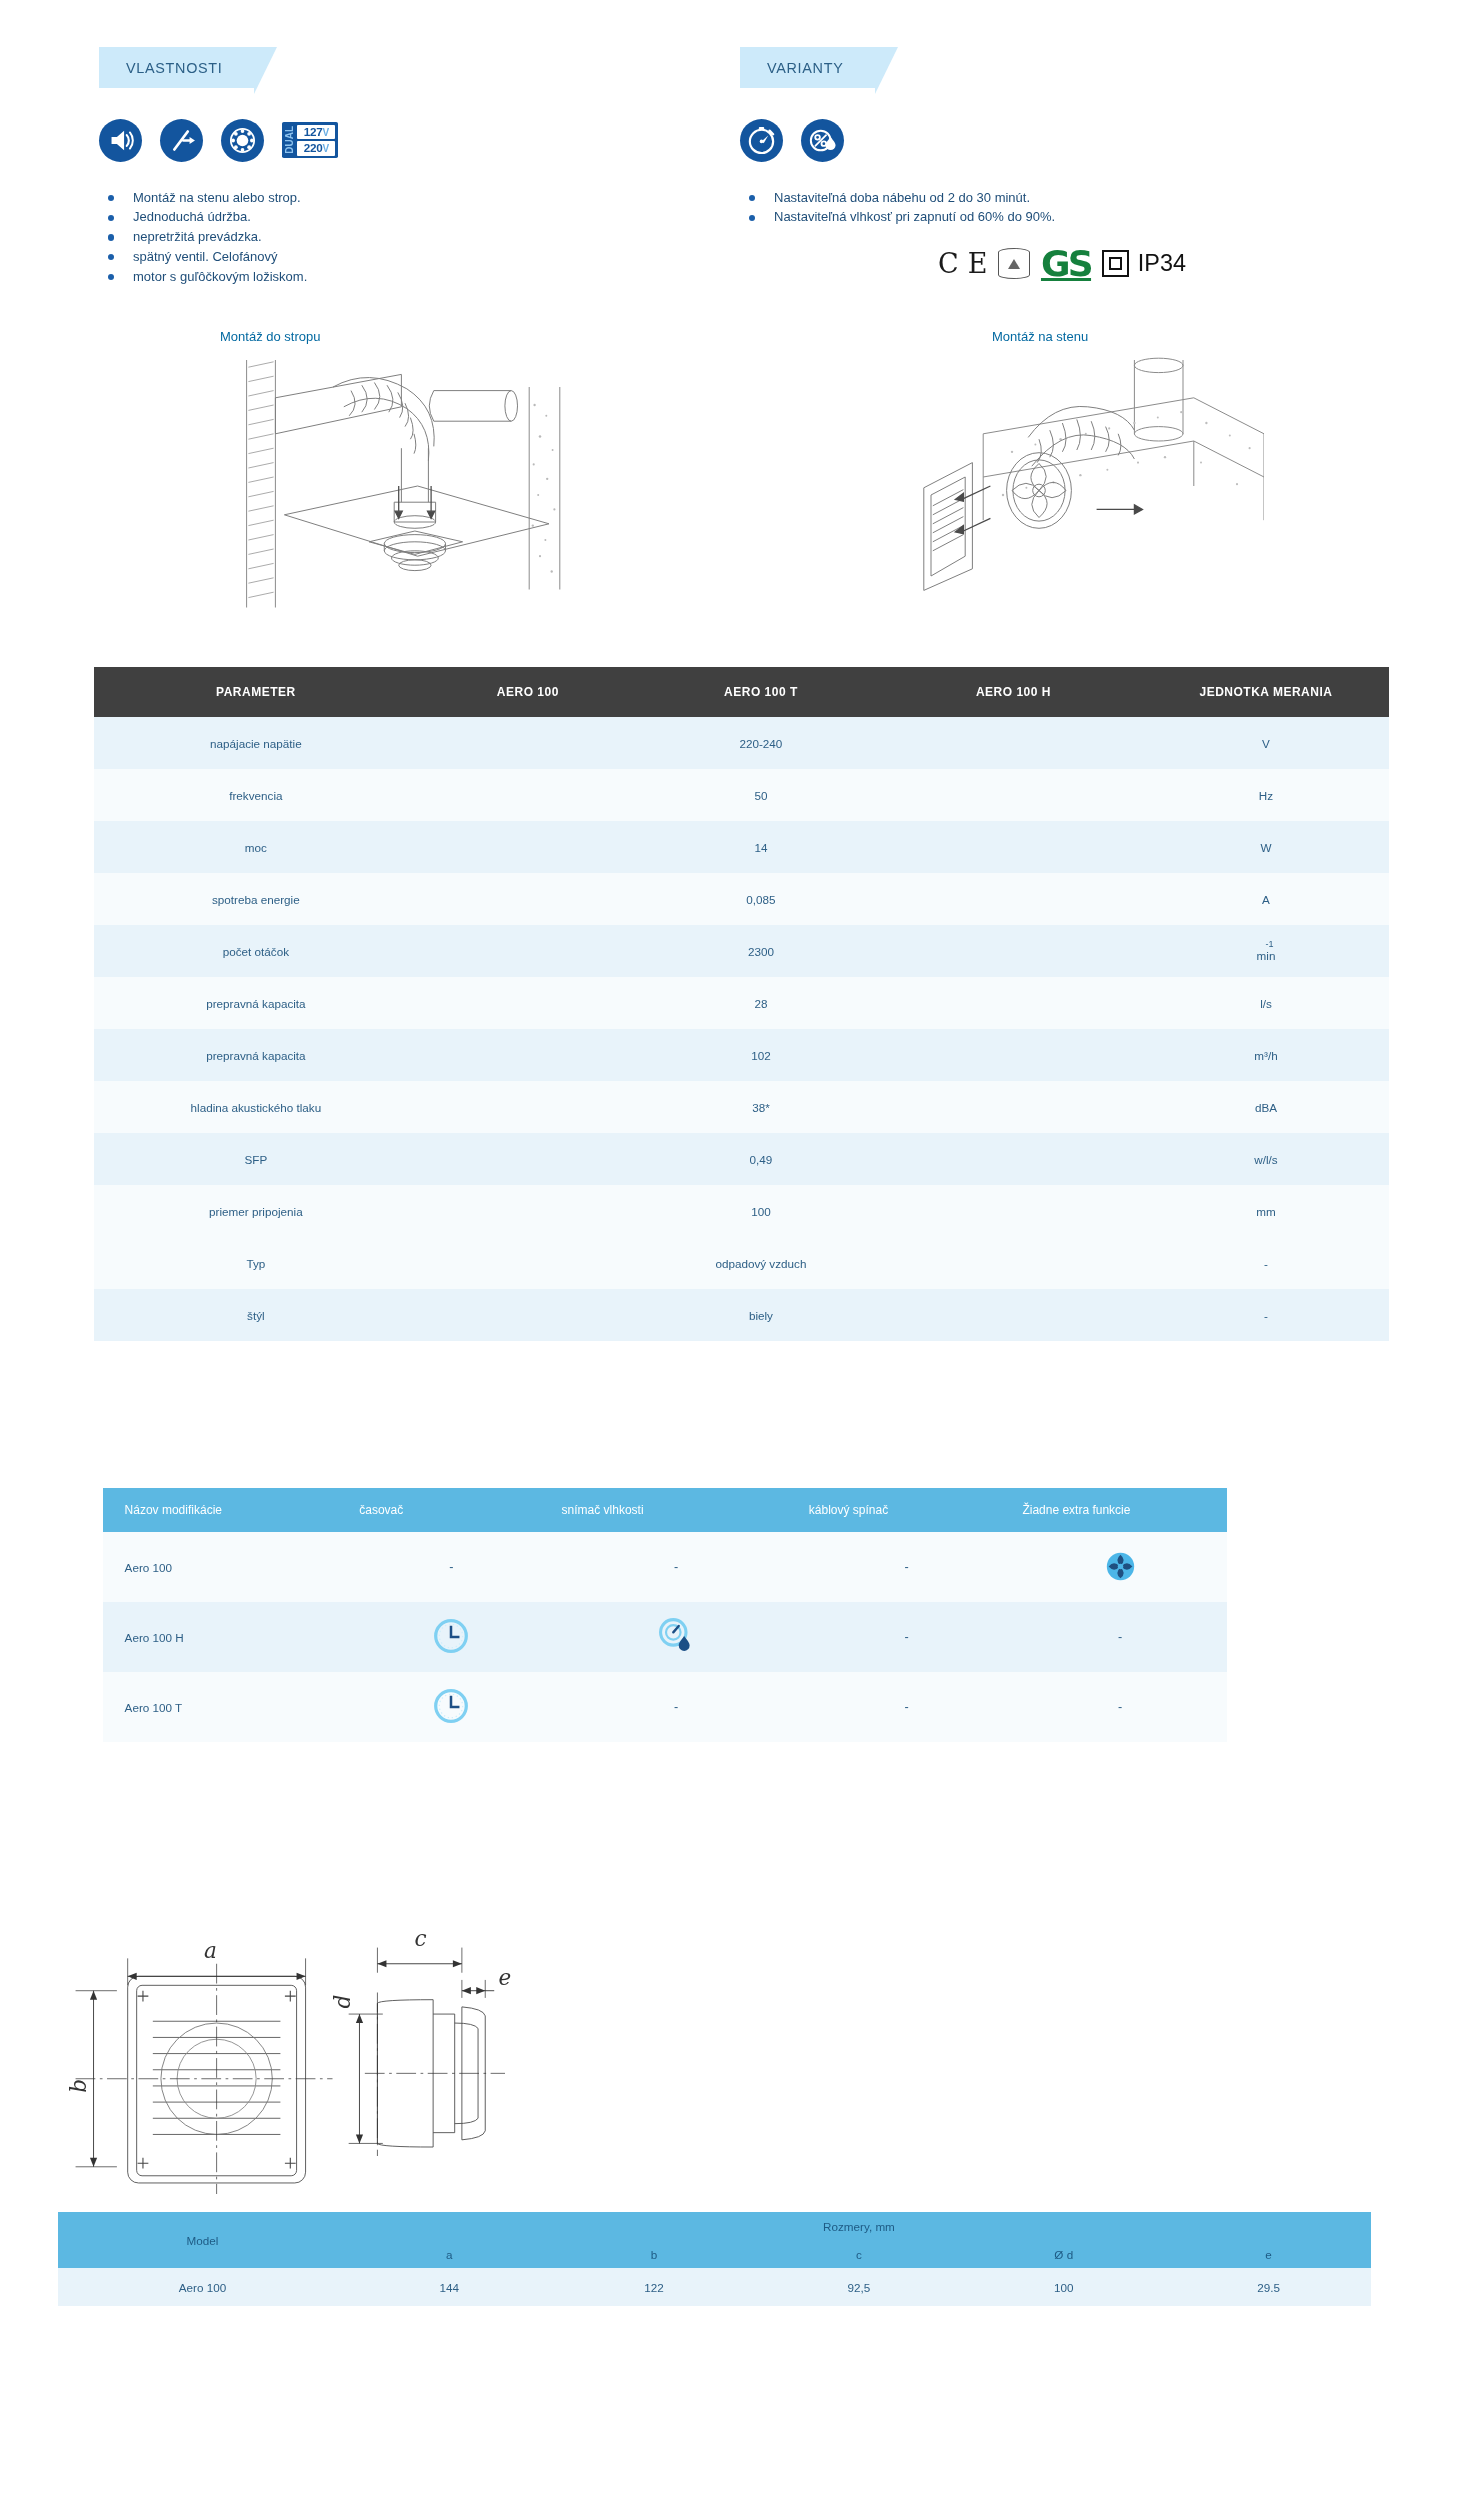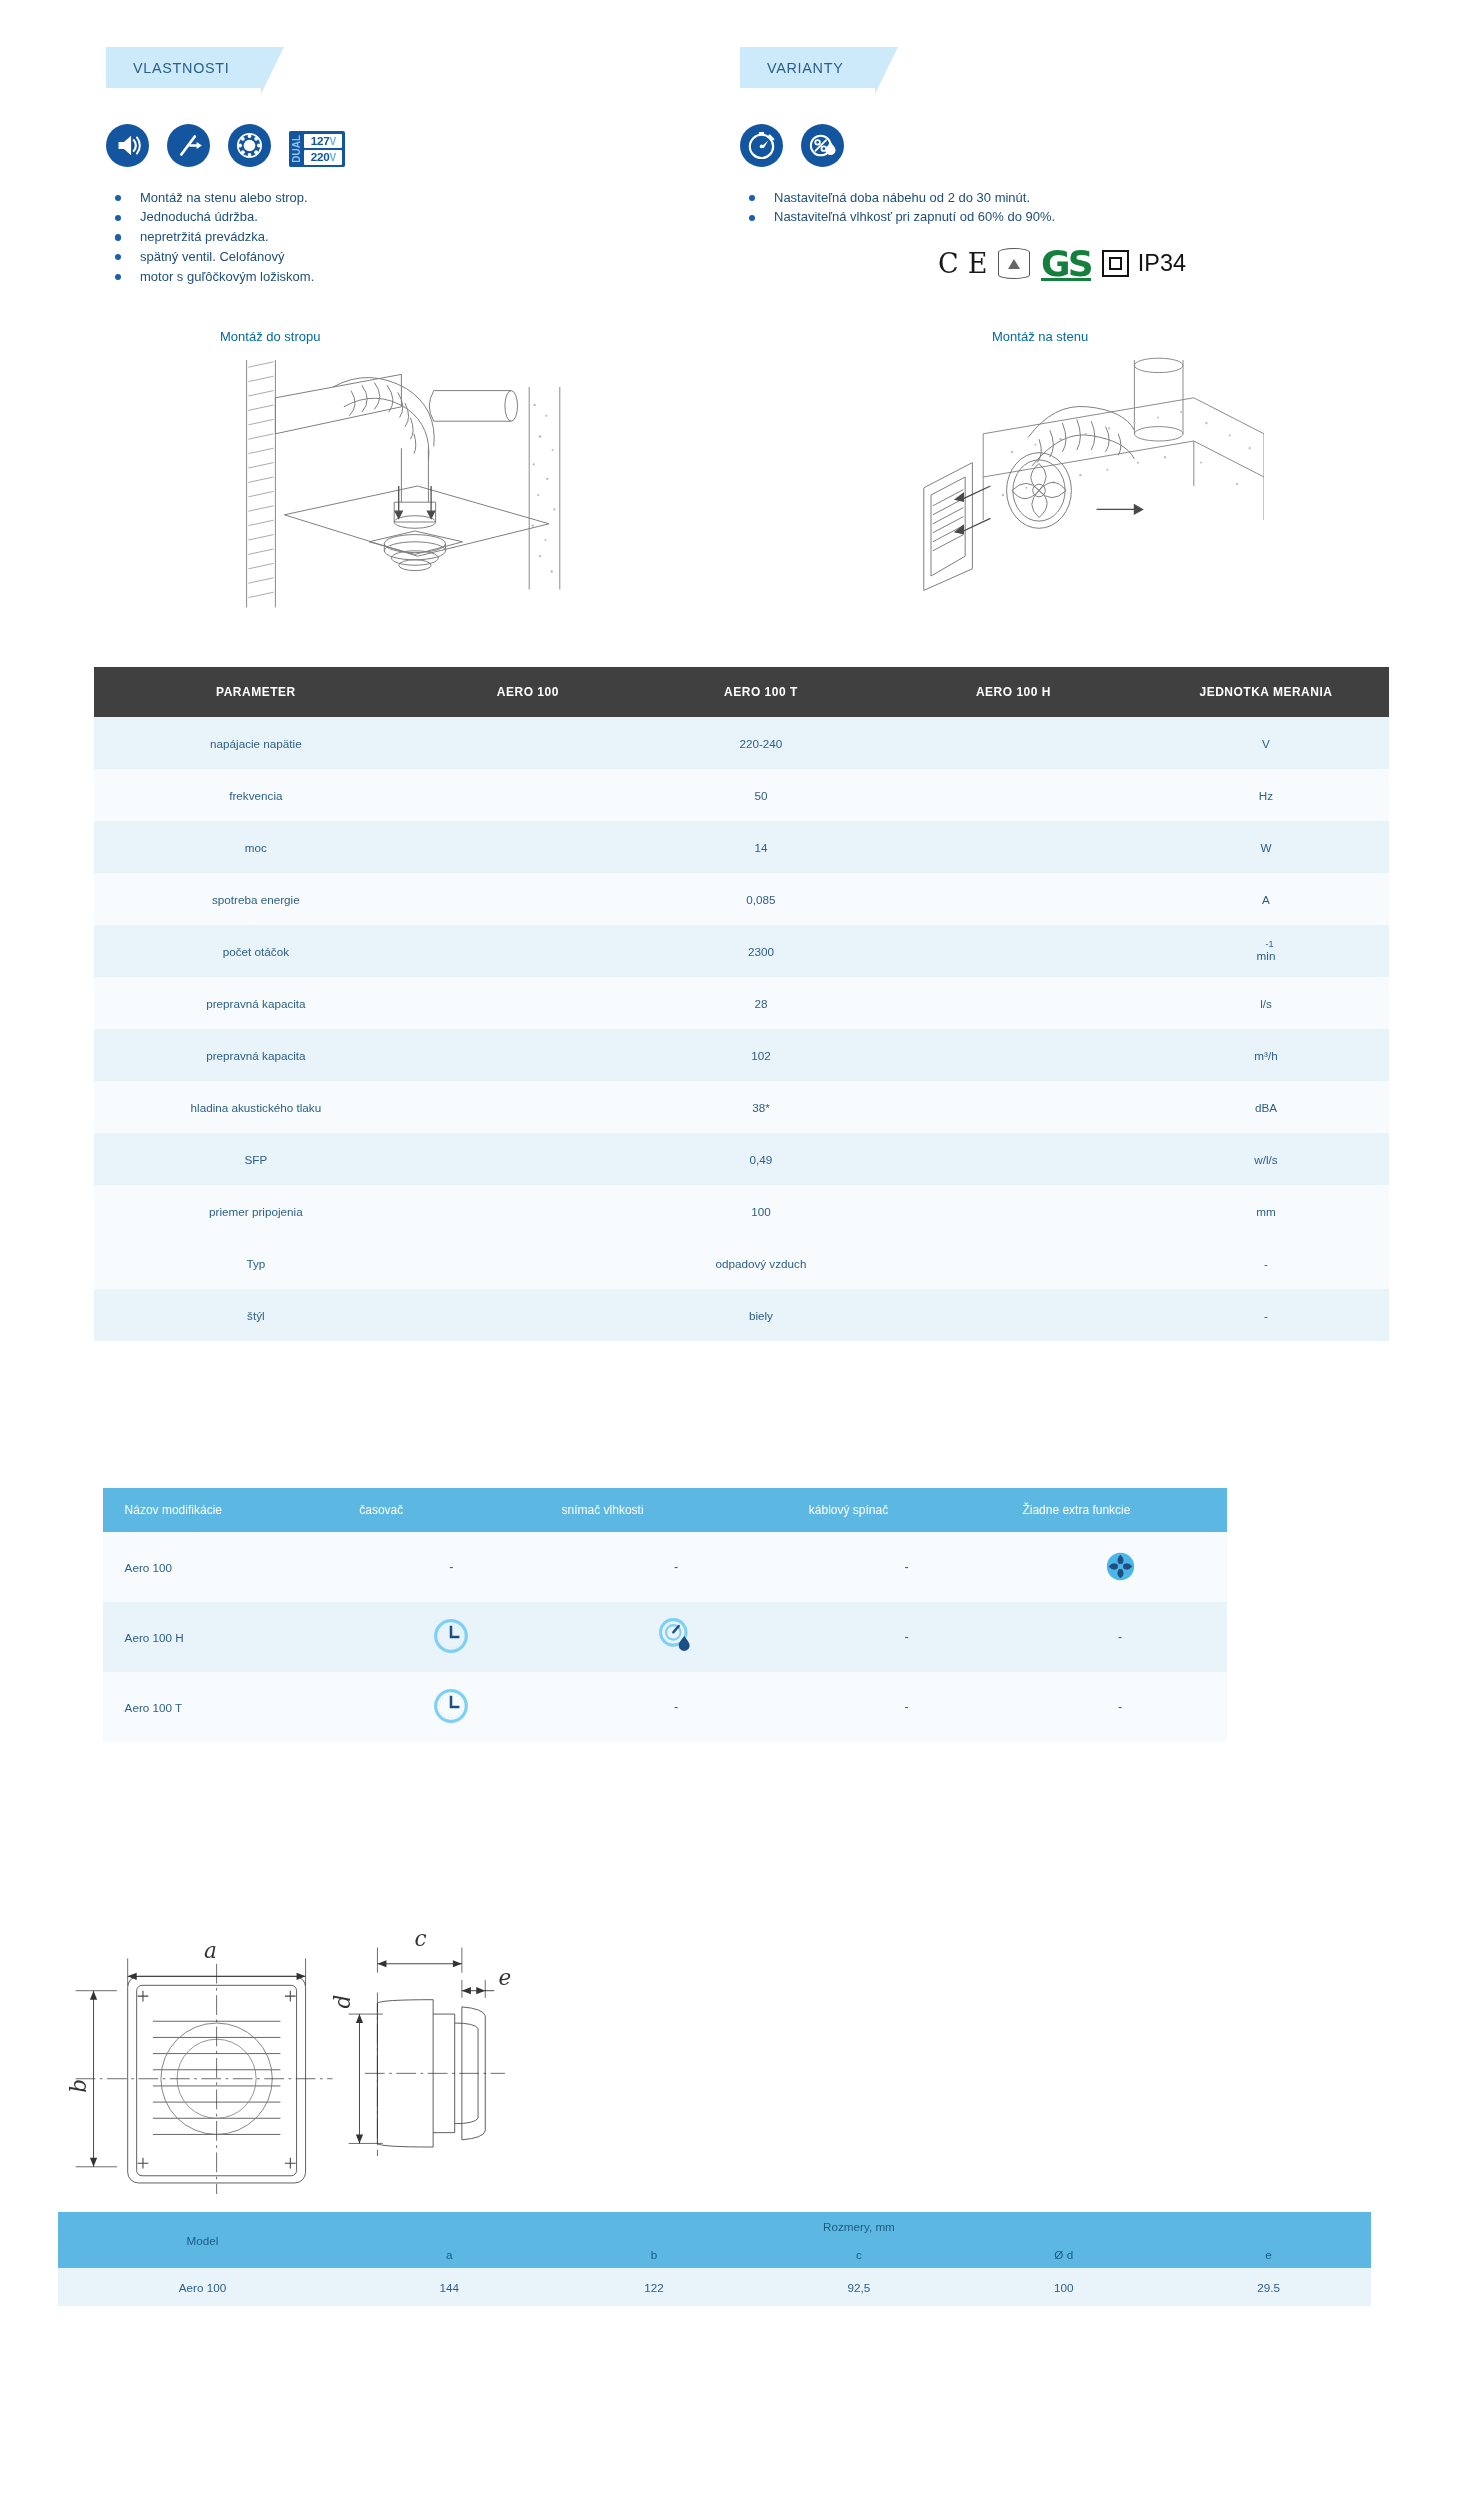--- a/index.html
+++ b/index.html
@@ -10,21 +10,21 @@
     font-family:"Liberation Sans", sans-serif;
     color:#1e4e79;
     position:relative;
     overflow:hidden;
   }
   .page { position:relative; width:1482px; height:2500px; }
 
   
   .top { position:absolute; left:0; top:0; width:1482px; height:629px; }
   .col { position:absolute; top:47px; }
-  .col-left { left:106px; width:665px; }
+  .col-left { left:99px; width:665px; }
   .col-right { left:740px; width:665px; }
 
   .tab {
     display:inline-block;
     background:#cdeafa;
     color:#2b5f86;
     font-size:14.4px;
     letter-spacing:0.7px;
     padding:12.6px 31px 12.6px 27px;
     position:relative;
@@ -32,21 +32,21 @@
   }
   .tab::after{
     content:"";
     position:absolute; right:-23.4px; top:0;
     border-top:0 solid transparent;
     border-left:23.4px solid #cdeafa;
     border-bottom:47px solid transparent;
     height:0; width:0;
   }
 
-  .icon-row { margin-top:25px; height:54px; display:flex; align-items:flex-end; gap:18px; }
+  .icon-row { margin-top:25px; height:54px; display:flex; align-items:center; gap:18px; }
   .circ {
     width:43px;height:43px;border-radius:50%;
     background:#13559e; position:relative; display:inline-block; flex:0 0 auto;
   }
   .circ svg{ position:absolute; left:0; top:0; }
 
   .dual {
     width:56px;height:36px;background:#13559e;border-radius:1.8px;
     position:relative; display:flex; align-items:center; flex:0 0 auto; padding:2.7px;
   }

